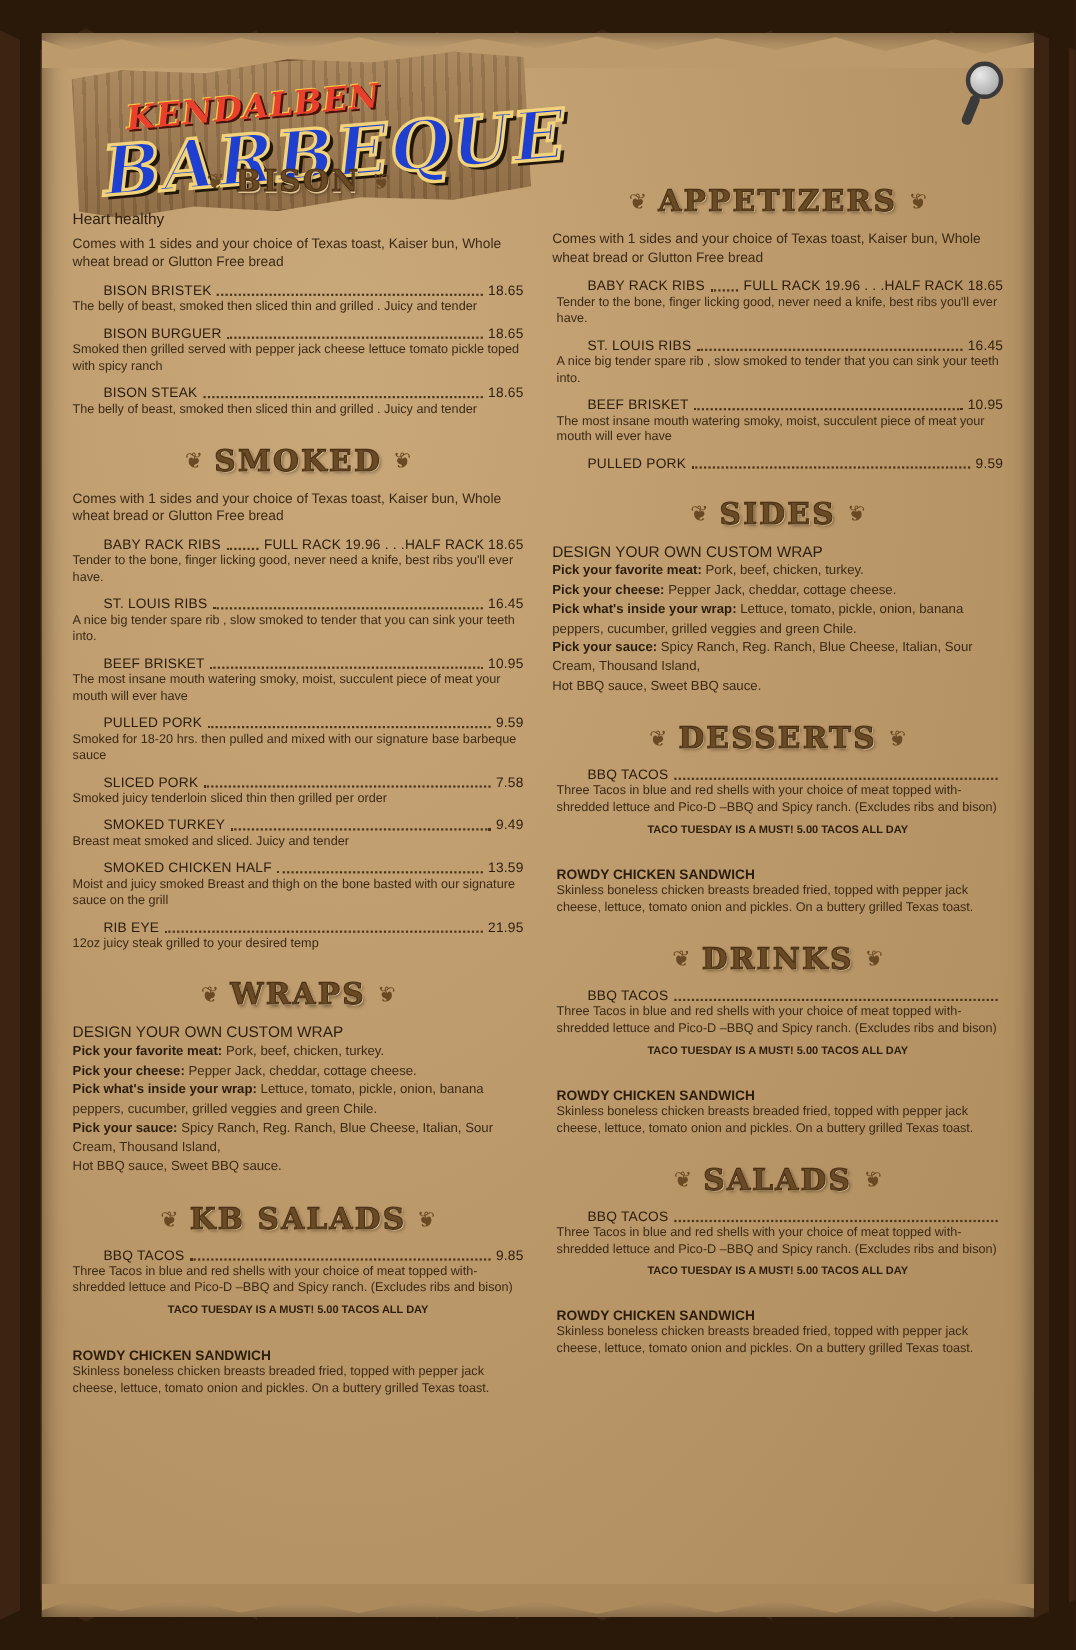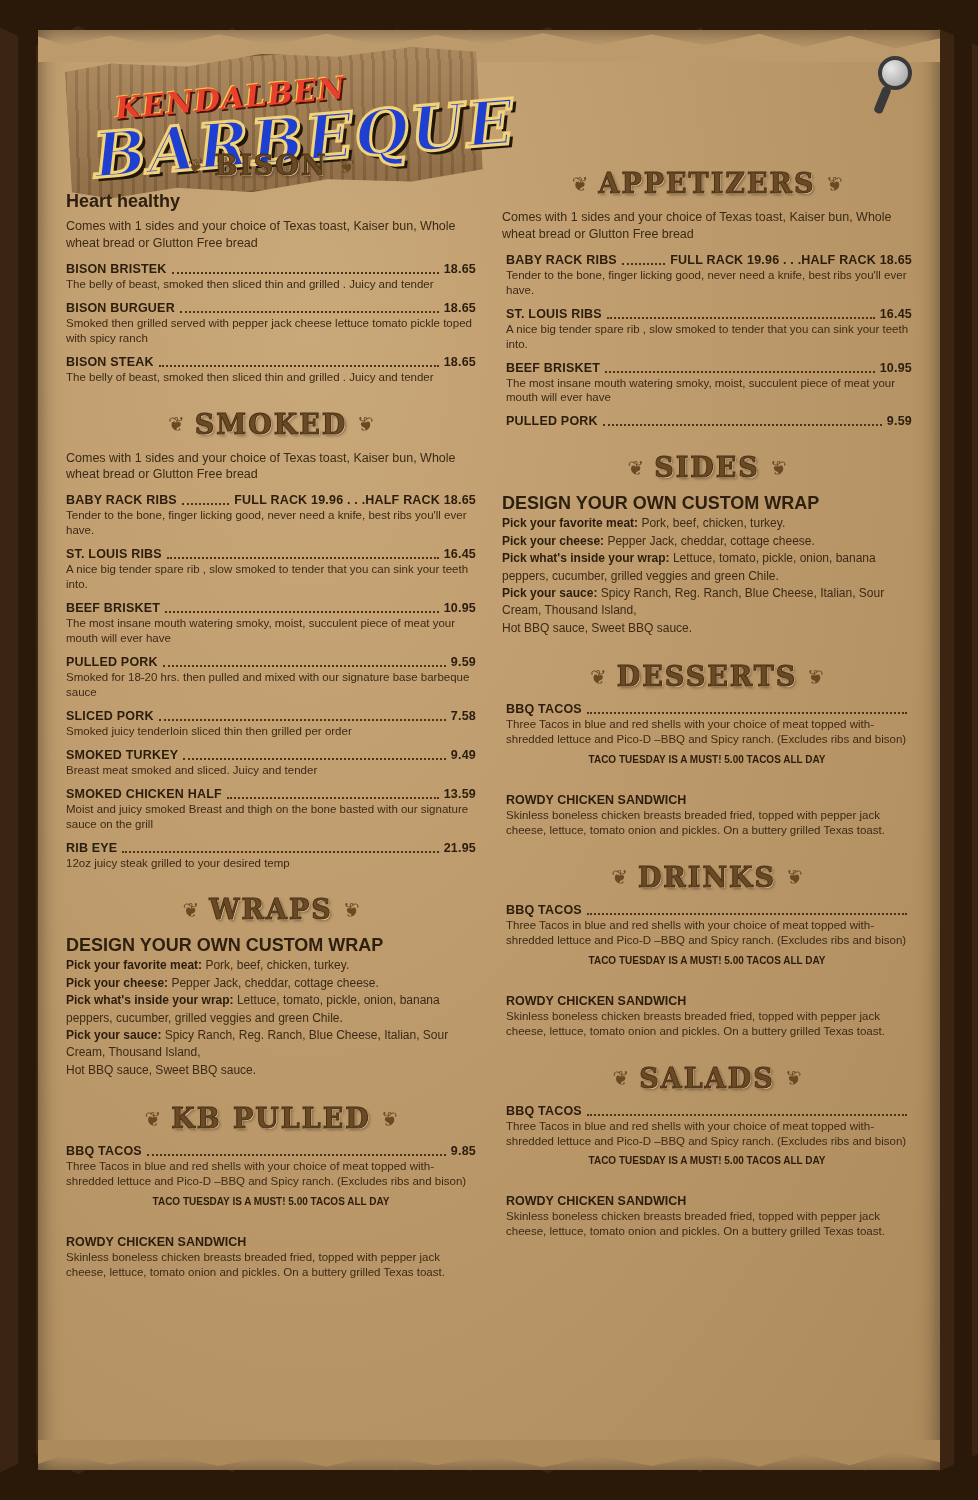--- a/index.html
+++ b/index.html
@@ -122,27 +122,28 @@
     font-family:"DejaVu Serif", serif;
     font-size:27px; font-weight:bold; letter-spacing:2px;
     color:#6a4a24;
     -webkit-text-stroke:1px #4a3116;
     text-shadow:1px 1px 0 #e0c494, 2px 2px 3px rgba(0,0,0,.35);
   }
   .swirl{ font-size:20px; color:#6a4a24; line-height:1; }
   .swirl.flip{ transform: scaleX(-1); }
 
   .intro{ font-size:12.5px; color:#3b2a16; line-height:1.35; margin:6px 0 10px; }
-  .sub-bold{ font-size:18px; font-weight:bold; color:#2e2010; margin-bottom:1px; }
+  .sub-bold{ font-size:14px; font-weight:normal; color:#2e2010; margin-bottom:1px; }
 
   .item{ margin-top:9px; }
   .item-row{
     display:flex; align-items:flex-end;
-    font-size:12.5px; font-weight:bold; color:#2b1d0d;
+    font-size:12.5px; font-weight:normal; color:#2b1d0d;
     letter-spacing:.2px;
+    margin-left:28px;
   }
   .item-row .nm{ white-space:nowrap; }
   .dots{
     flex:1 1 auto; margin:0 5px 2px;
     border-bottom:2px dotted #4a3318; height:1px;
   }
   .price{ white-space:nowrap; }
   .desc{ font-size:11.5px; color:#3b2a16; line-height:1.3; margin-top:1px; }
 
   .kv{ font-size:12px; color:#3b2a16; line-height:1.45; }
@@ -292,21 +293,21 @@
       <div class="kv">
         <div><b>Pick your favorite meat:</b><span> Pork, beef, chicken, turkey.</span></div>
         <div><b>Pick your cheese:</b><span> Pepper Jack, cheddar, cottage cheese.</span></div>
         <div><b>Pick what's inside your wrap:</b><span> Lettuce, tomato, pickle, onion, banana peppers, cucumber, grilled veggies and green Chile.</span></div>
         <div><b>Pick your sauce:</b><span> Spicy Ranch, Reg. Ranch, Blue Cheese, Italian, Sour Cream, Thousand Island,</span></div>
         <div>Hot BBQ sauce, Sweet BBQ sauce.</div>
       </div>
 
       <div class="sec-head">
         <span class="swirl">❦</span>
-        <span class="title">KB PULLED</span>
+        <span class="title">KB SALADS</span>
         <span class="swirl flip">❦</span>
       </div>
       <div class="item">
         <div class="item-row">
           <span class="nm">BBQ TACOS</span>
           <span class="dots"></span>
           <span class="price">9.85</span>
         </div>
         <div class="desc">Three Tacos in blue and red shells with your choice of meat topped with-shredded lettuce and Pico-D –BBQ and Spicy ranch. (Excludes ribs and bison)</div>
       </div>

